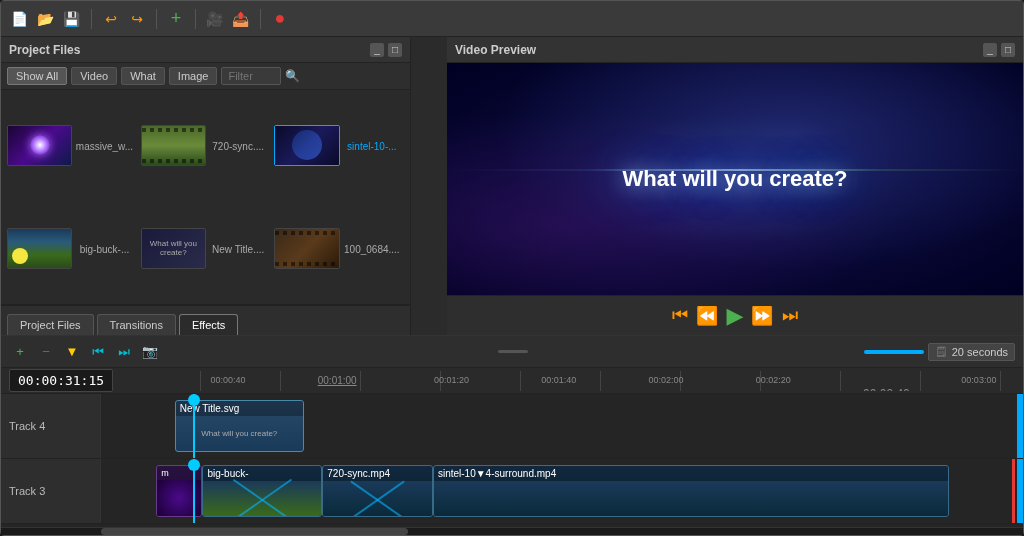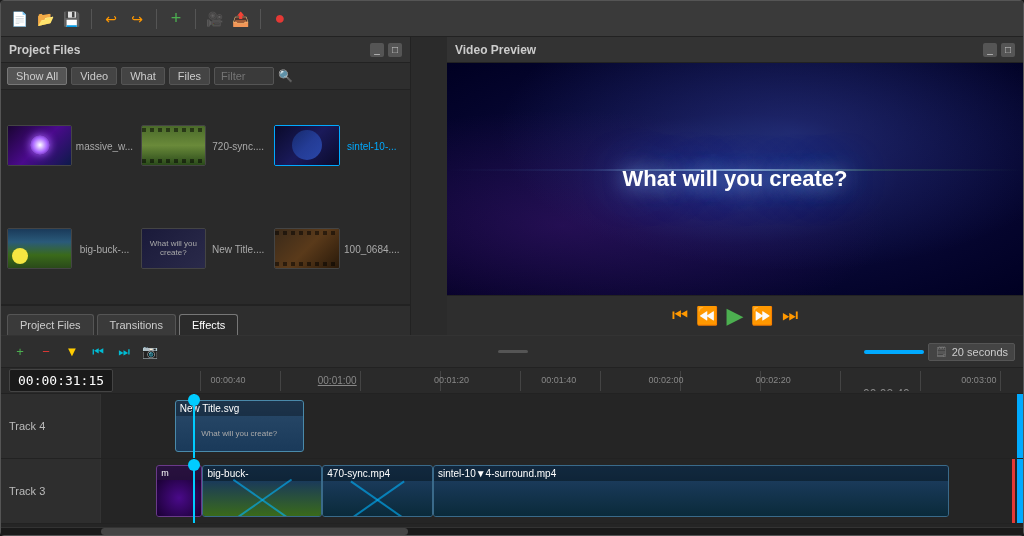--- a/index.html
+++ b/index.html
@@ -496,21 +496,21 @@
           <div class="section-controls">
             <button class="section-ctrl-btn">_</button>
             <button class="section-ctrl-btn">□</button>
           </div>
         </div>
 
         <div class="filter-bar">
           <button class="filter-btn active">Show All</button>
           <button class="filter-btn">Video</button>
           <button class="filter-btn">What</button>
-          <button class="filter-btn">Files</button>
+          <button class="filter-btn">Image</button>
           <input class="filter-input" type="text" placeholder="Filter" style="">
           <button class="filter-clear-btn">🔍</button>
         </div>
 
         <div class="media-grid">
 
           <div class="media-item">
             <div class="media-thumb thumb-galaxy">
               <div class="film-strip-line"></div>
               <div class="film-strip-line-bottom"></div>
@@ -699,21 +699,21 @@
 
                 <div style="width:60%;height:60%;position:relative;">
                   <div style="position:absolute;top:50%;left:0;right:0;height:2px;background:rgba(0,180,255,0.6);transform:rotate(35deg);"></div>
                   <div style="position:absolute;top:50%;left:0;right:0;height:2px;background:rgba(0,180,255,0.6);transform:rotate(-35deg);"></div>
                 </div>
               </div>
             </div>
           </div>
 
           <div class="clip" style="left:24%;width:12%;background:linear-gradient(180deg,#1a3a5a,#0a2a3a);border:1px solid #3a6a8a;">
-            <div class="clip-title-bar">470-sync.mp4</div>
+            <div class="clip-title-bar">720-sync.mp4</div>
             <div class="clip-body">
               <div style="width:100%;height:100%;background:linear-gradient(180deg,#1a3a5a,#0a2a3a);display:flex;align-items:center;justify-content:center;">
                 <div style="width:60%;height:60%;position:relative;">
                   <div style="position:absolute;top:50%;left:0;right:0;height:2px;background:rgba(0,180,255,0.6);transform:rotate(35deg);"></div>
                   <div style="position:absolute;top:50%;left:0;right:0;height:2px;background:rgba(0,180,255,0.6);transform:rotate(-35deg);"></div>
                 </div>
               </div>
             </div>
           </div>
 

